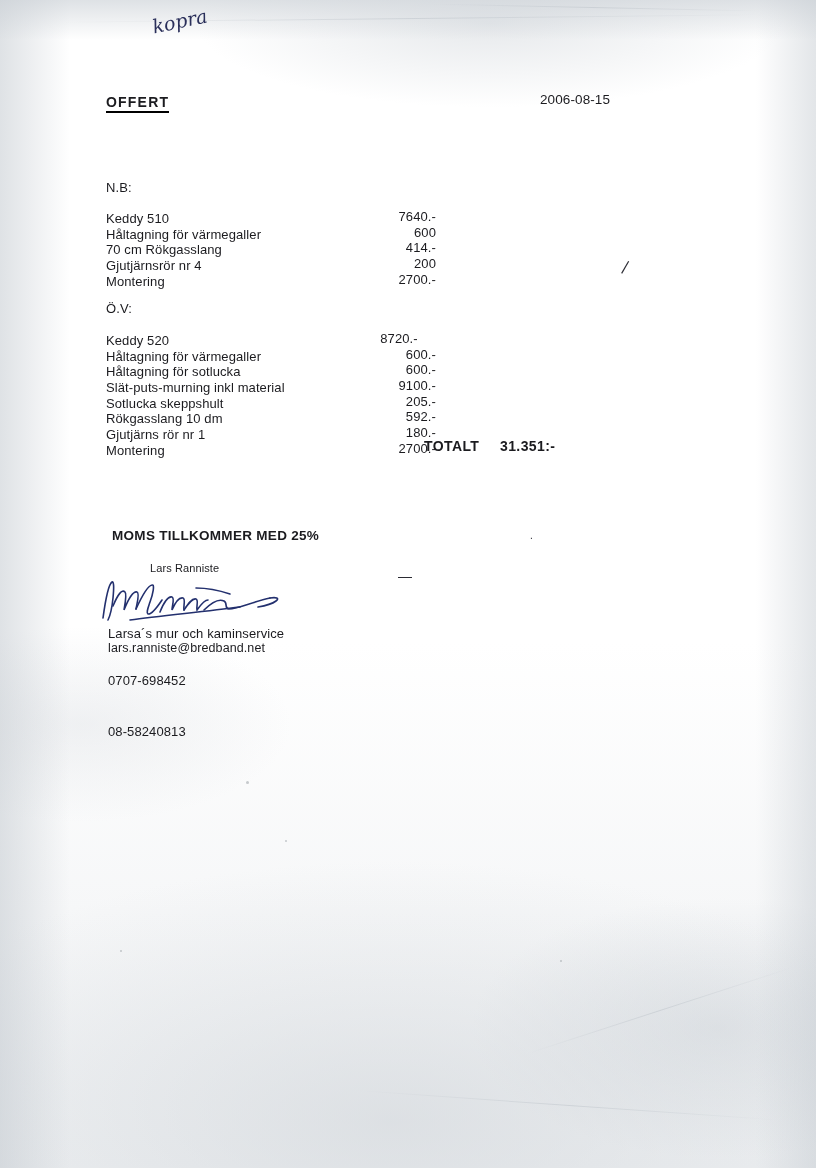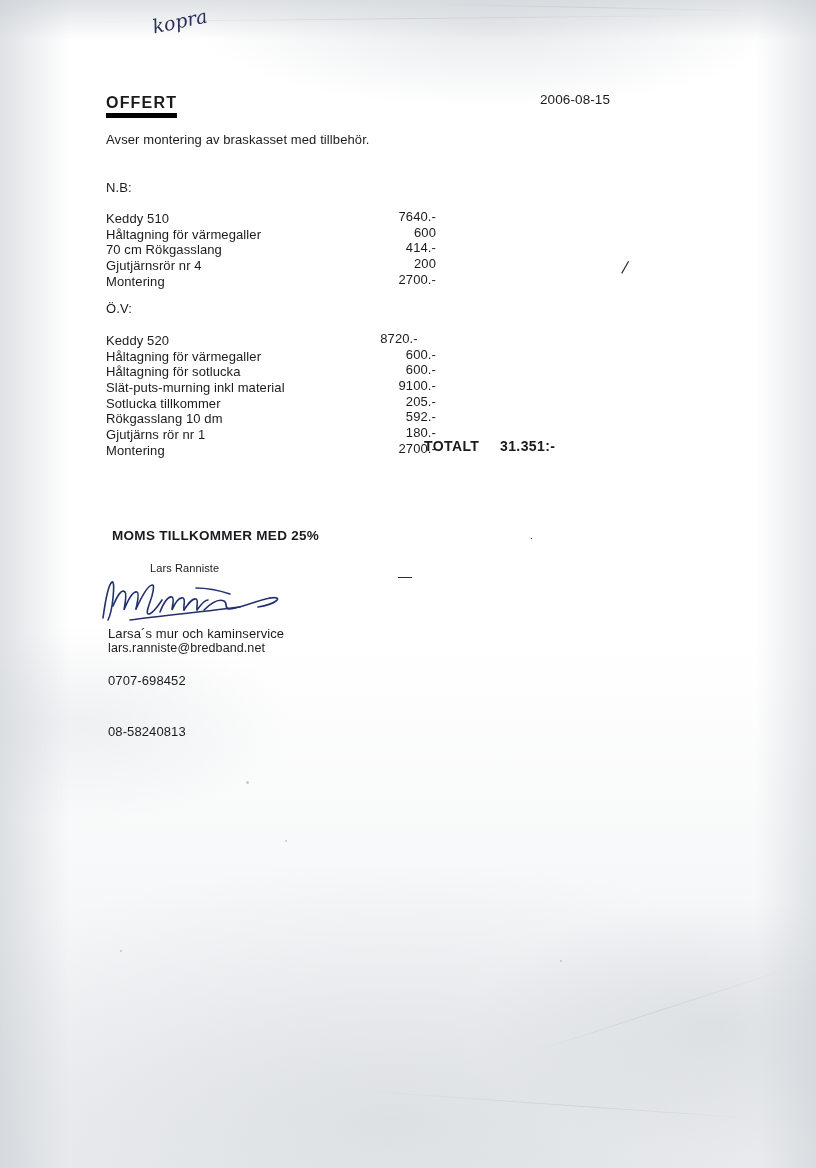--- a/index.html
+++ b/index.html
@@ -57,24 +57,24 @@
     color: #1b1b1f;
   }
   .t {
     position: absolute;
     white-space: pre;
     font-family: "Liberation Sans", sans-serif;
     letter-spacing: 0.1px;
   }
 
   .title {
-    font-size: 16px;
+    font-size: 14px;
     font-weight: bold;
     letter-spacing: 1.2px;
-    border-bottom: 5px solid #000000;
+    border-bottom: 2px solid #000000;
     padding-bottom: 1px;
   }
   .date {
     font-size: 13.5px;
   }
   .subtitle {
     font-size: 13px;
   }
   .section-label {
     font-size: 13px;
@@ -170,21 +170,20 @@
   <div class="speck" style="left:120px; top:950px; width:2px; height:2px;"></div>
 
   <div class="doc">
 
     <div class="hand hand-top" style="left:152px; top:10px;">kopra</div>
 
     <div class="t title" style="left:106px; top:94px;">OFFERT</div>
 
     <div class="t date" style="left:540px; top:92px;">2006-08-15</div>
 
-    <div class="t subtitle" style="left:106px; top:132px;">Avser montering av braskasset med tillbehör.</div>
 
     <div class="t section-label" style="left:106px; top:180px;">N.B:</div>
 
     <div class="t item" style="left:106px; top:211px;">Keddy 510</div>
     <div class="t amount" style="left:362px; top:209px;">7640.-</div>
 
     <div class="t item" style="left:106px; top:227px;">Håltagning för värmegaller</div>
     <div class="t amount" style="left:362px; top:225px;">600</div>
 
     <div class="t item" style="left:106px; top:242px;">70 cm Rökgasslang</div>
@@ -203,21 +202,21 @@
 
     <div class="t item" style="left:106px; top:349px;">Håltagning för värmegaller</div>
     <div class="t amount" style="left:362px; top:347px;">600.-</div>
 
     <div class="t item" style="left:106px; top:364px;">Håltagning för sotlucka</div>
     <div class="t amount" style="left:362px; top:362px;">600.-</div>
 
     <div class="t item" style="left:106px; top:380px;">Slät-puts-murning inkl material</div>
     <div class="t amount" style="left:362px; top:378px;">9100.-</div>
 
-    <div class="t item" style="left:106px; top:396px;">Sotlucka tillkommer</div>
+    <div class="t item" style="left:106px; top:396px;">Sotlucka skeppshult</div>
     <div class="t amount" style="left:362px; top:394px;">205.-</div>
 
     <div class="t item" style="left:106px; top:411px;">Rökgasslang 10 dm</div>
     <div class="t amount" style="left:362px; top:409px;">592.-</div>
 
     <div class="t item" style="left:106px; top:427px;">Gjutjärns rör nr 1</div>
     <div class="t amount" style="left:362px; top:425px;">180.-</div>
 
     <div class="t item" style="left:106px; top:443px;">Montering</div>
     <div class="t amount" style="left:362px; top:441px;">2700.-</div>

